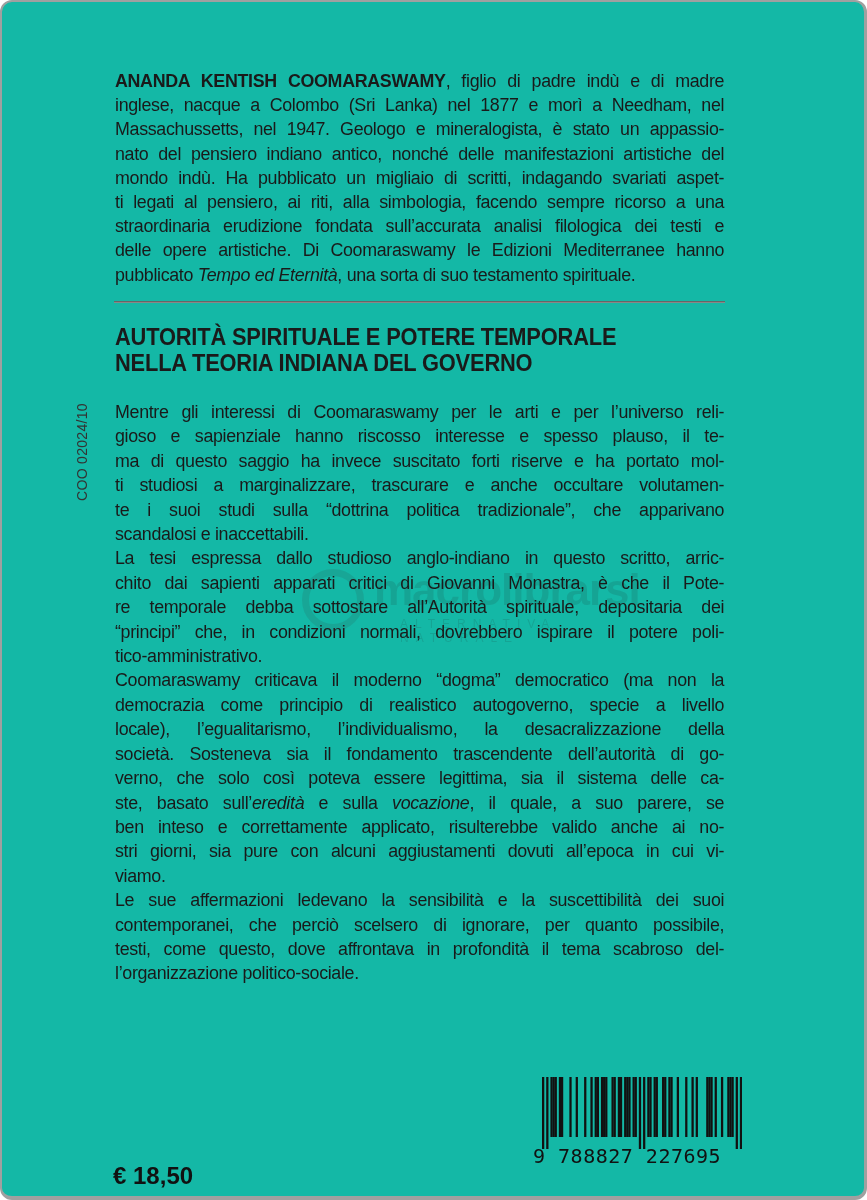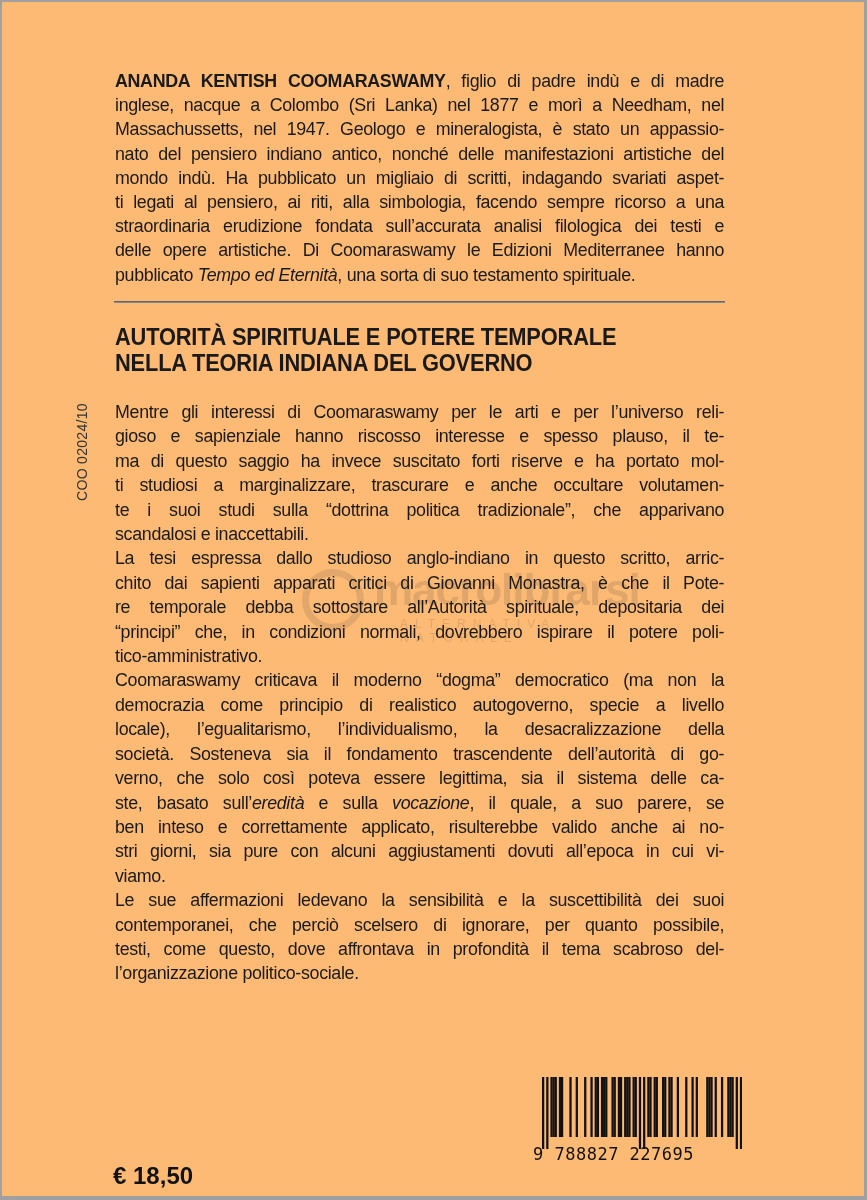--- a/index.html
+++ b/index.html
@@ -11,22 +11,23 @@
     }
     .page {
       position: relative;
       width: 863px; height: 1194px;
       border-top: 2px solid #a0a0a0;
       border-left: 2px solid #a0a0a0;
       border-right: 3px solid #a0a0a0;
       border-bottom: 4px solid #a0a0a0;
       box-sizing: content-box;
       width: 862px; height: 1194px;
-      background: #fdba74;
+      background: #14b8a6;
       overflow: hidden;
+      border-radius: 12px;
     }
     .bio {
       position: absolute; left: 113px; top: 67px; width: 609px;
       font-size: 19.2px; line-height: 24.2px;
       letter-spacing: -0.35px;
       transform: scaleX(0.93); transform-origin: left top;
       width: 655px;
     }
     .line { display: block; white-space: nowrap; text-align: justify; text-align-last: justify; }
     .line.last { text-align-last: left; }
@@ -78,21 +79,21 @@
     .price {
       position: absolute; left: 111px; top: 1128px;
       font-weight: bold; font-size: 24px; color: #111; margin-top: 32px;
     }
     .barcode {
       position: absolute; left: 540px; top: 1075px; width: 200px; height: 80px;
     }
     .barcode svg { display: block; }
     .isbn {
       position: absolute; left: 531px; top: 1142px;
-      font-family: "DejaVu Sans Mono", monospace; font-size: 17px; color: #111;
+      font-family: "DejaVu Sans Mono", monospace; font-size: 20px; color: #111;
       letter-spacing: 0.5px; white-space: pre;
     }
   </style>
 </head>
 <body>
 
 <div class="page">
 
   <div class="bio" id="bio">
       <span class="line"><span class="bold">ANANDA KENTISH COOMARASWAMY</span><span>, figlio di padre indù e di madre</span></span>

